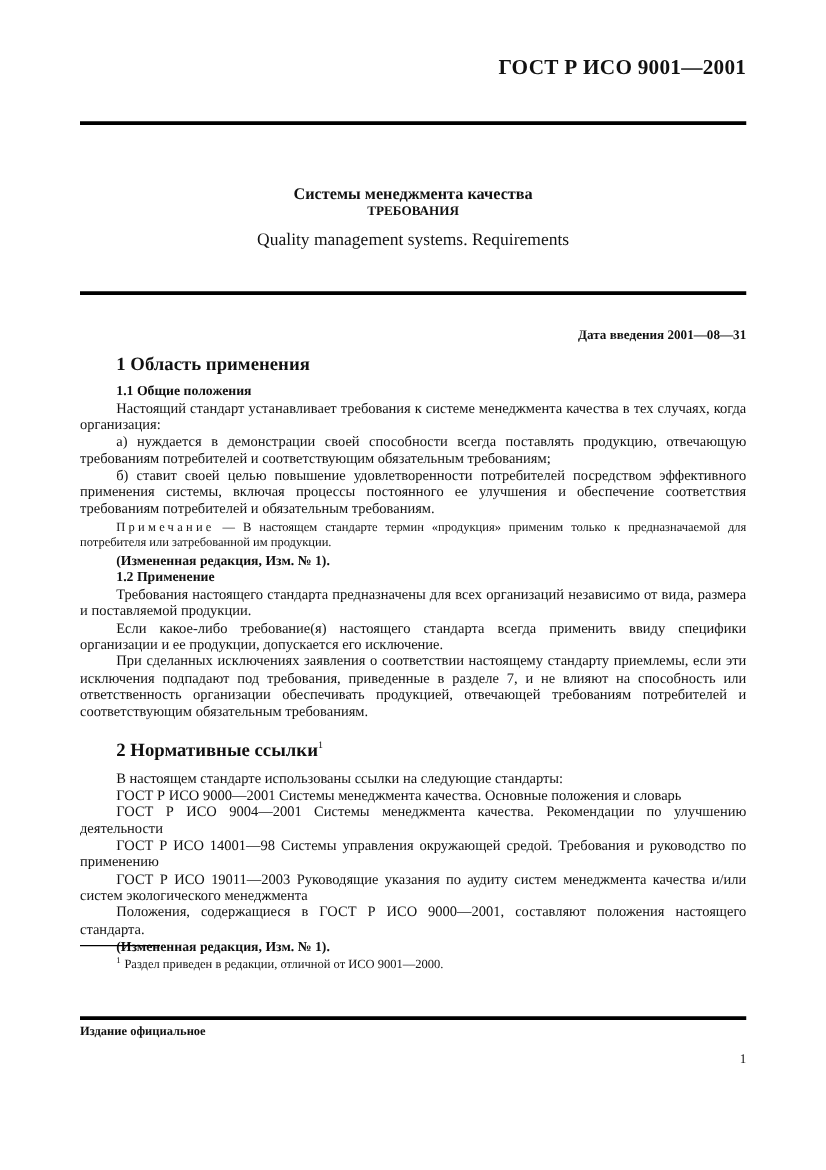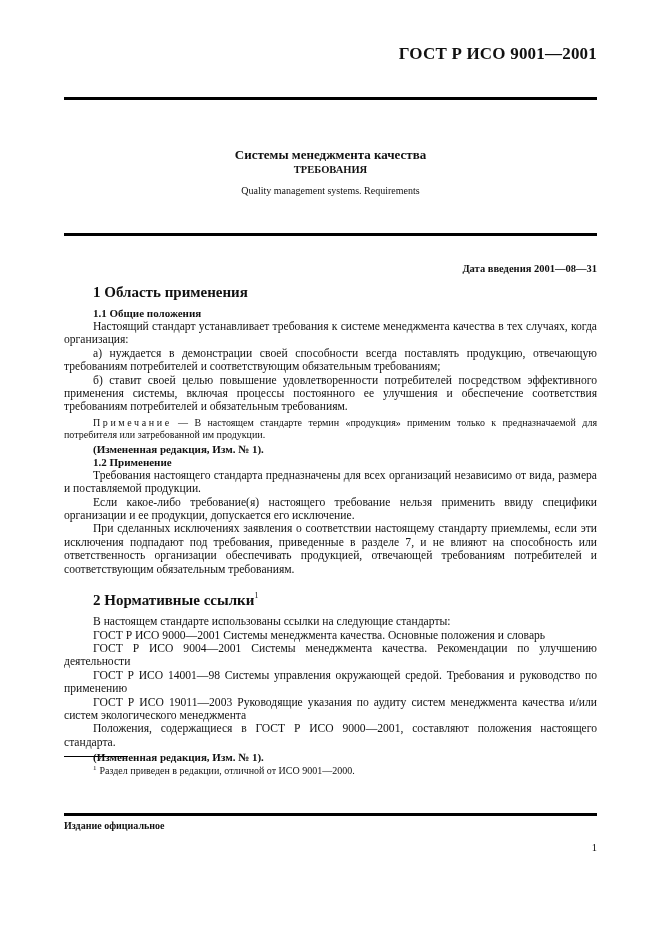--- a/index.html
+++ b/index.html
@@ -13,21 +13,21 @@
                    font-weight: bold; font-size: 12.5px; letter-spacing: 4.35px;
                    white-space: nowrap; text-align: left; }
   .rule-thick { position: absolute; left: 64px; width: 533px; height: 3px; background: #000; }
   .rule-top { top: 97px; }
   .rule-mid { top: 233px; }
   .rule-bottom { top: 813px; }
 
   .title-block { position: absolute; left: 64px; width: 533px; text-align: center; }
   .t1 { top: 137px; font-weight: bold; font-size: 13px; margin-top: 10px; }
   .t2 { top: 164px; font-weight: bold; font-size: 10.5px; }
-  .t3 { top: 185px; font-size: 10px; }
+  .t3 { top: 185px; font-size: 14px; }
 
   .intro-date { position: absolute; top: 247px; right: 64px; font-weight: bold; font-size: 10.5px; margin-top: 16px; }
 
   .body { position: absolute; left: 64px; top: 283px; width: 533px; font-size: 11.6px; line-height: 13.4px; }
   .h1 { font-weight: bold; font-size: 15px; padding-left: 29px; margin: 0 0 6px 0; line-height: 18px; }
   .h1 sup { font-size: 8px; font-weight: normal; vertical-align: 7px; }
   .h2 { font-weight: bold; font-size: 11px; padding-left: 29px; margin: 0; line-height: 13px; }
   .p { text-indent: 29px; text-align: justify; margin: 0; }
   .note { text-indent: 29px; text-align: justify; margin: 3px 0 2px 0; font-size: 10px; line-height: 12px; }
   .note-label { letter-spacing: 2.6px; }
@@ -62,21 +62,21 @@
 
     <div class="h2">1.1 Общие положения</div>
     <p class="p">Настоящий стандарт устанавливает требования к системе менеджмента качества в тех случаях, когда организация:</p>
     <p class="p">а) нуждается в демонстрации своей способности всегда поставлять продукцию, отвечающую требованиям потребителей и соответствующим обязательным требованиям;</p>
     <p class="p">б) ставит своей целью повышение удовлетворенности потребителей посредством эффективного применения системы, включая процессы постоянного ее улучшения и обеспечение соответствия требованиям потребителей и обязательным требованиям.</p>
     <p class="note"><span class="note-label">Примечание</span><span> — В настоящем стандарте термин «продукция» применим только к предназначаемой для потребителя или затребованной им продукции.</span></p>
     <div class="amend">(Измененная редакция, Изм. № 1).</div>
 
     <div class="h2">1.2 Применение</div>
     <p class="p">Требования настоящего стандарта предназначены для всех организаций независимо от вида, размера и поставляемой продукции.</p>
-    <p class="p">Если какое-либо требование(я) настоящего требование нельзя применить ввиду специфики организации и ее продукции, допускается его исключение.</p>
+    <p class="p">Если какое-либо требование(я) настоящего стандарта всегда применить ввиду специфики организации и ее продукции, допускается его исключение.</p>
     <p class="p">При сделанных исключениях заявления о соответствии настоящему стандарту приемлемы, если эти исключения подпадают под требования, приведенные в разделе 7, и не влияют на способность или ответственность организации обеспечивать продукцией, отвечающей требованиям потребителей и соответствующим обязательным требованиям.</p>
 
     <div class="h1 sec2"><span>2 Нормативные ссылки</span><sup>1</sup></div>
     <p class="p sec2-first">В настоящем стандарте использованы ссылки на следующие стандарты:</p>
     <p class="p">ГОСТ Р ИСО 9000—2001 Системы менеджмента качества. Основные положения и словарь</p>
     <p class="p">ГОСТ Р ИСО 9004—2001 Системы менеджмента качества. Рекомендации по улучшению деятельности</p>
     <p class="p">ГОСТ Р ИСО 14001—98 Системы управления окружающей средой. Требования и руководство по применению</p>
     <p class="p">ГОСТ Р ИСО 19011—2003 Руководящие указания по аудиту систем менеджмента качества и/или систем экологического менеджмента</p>
     <p class="p">Положения, содержащиеся в ГОСТ Р ИСО 9000—2001, составляют положения настоящего стандарта.</p>
     <div class="amend">(Измененная редакция, Изм. № 1).</div>

